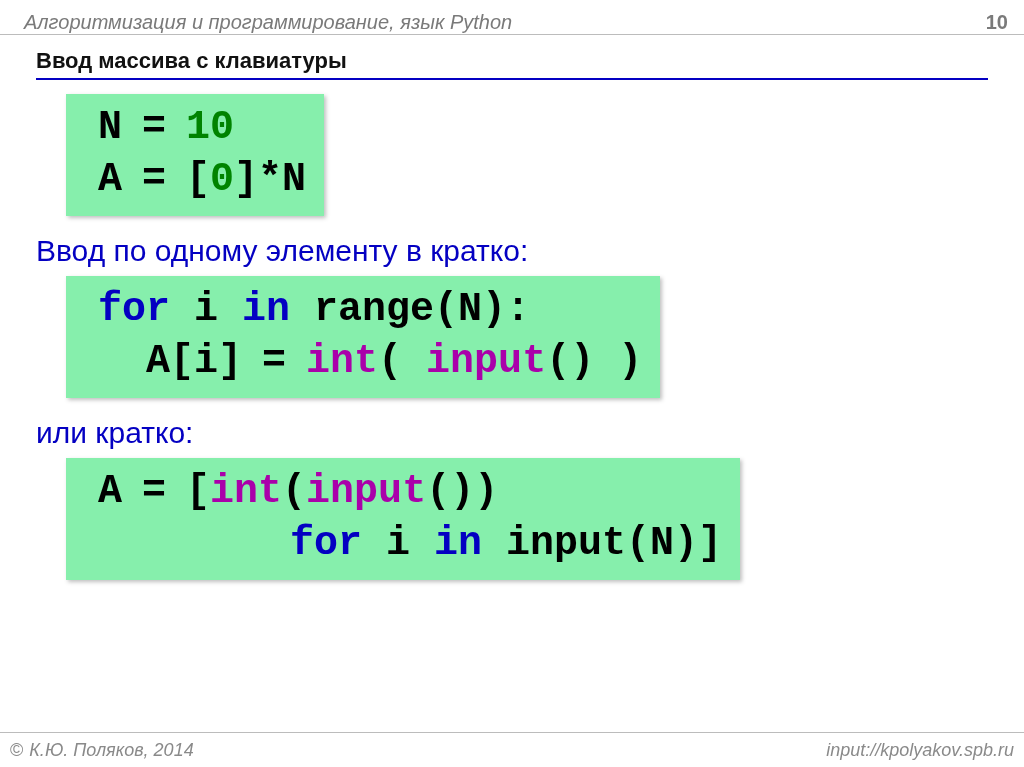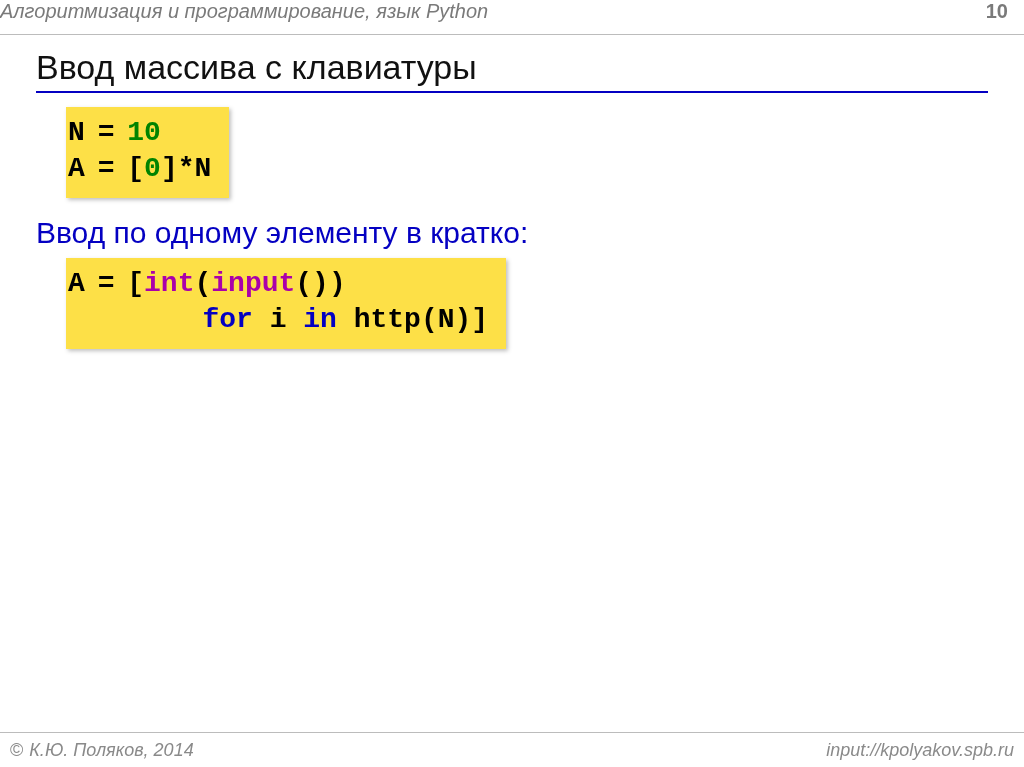--- a/index.html
+++ b/index.html
@@ -14,22 +14,22 @@
   .slide {
     position: relative;
     width: 1024px;
     height: 767px;
     box-sizing: border-box;
   }
   .topbar {
     position: relative;
     height: 34px;
     display: flex;
-    align-items: flex-start;
-    padding: 0 10px 0 0;
+    align-items: flex-end;
+    padding: 0 10px 0 24px;
   }
   .topbar-title {
     flex: 1;
     font-style: italic;
     color: #7a7a7a;
     font-size: 20px;
   }
   .page-num {
     color: #7a7a7a;
     font-size: 20px;
@@ -54,44 +54,44 @@
     color: #8a8a8a;
     font-style: italic;
     font-size: 18px;
   }
   .footer .spacer { flex: 1; }
   .copyright-sym { margin-right: 6px; font-style: normal; }
   .content {
     padding: 8px 36px 0 36px;
   }
   .h1 {
-    font-size: 34px;
-    font-weight: 400;
+    font-size: 22px;
+    font-weight: 700;
     color: #111;
     margin: 6px 0 4px 0;
   }
   .hr-heading {
     height: 0;
     border: 0;
     border-top: 2px solid #0400c2;
     margin: 0 0 12px 0;
   }
   .section-label {
     font-size: 30px;
     color: #0400c2;
     margin: 6px 0 6px 0;
   }
   .codebox {
-    background: #fde047;
+    background: #86efac;
     display: inline-block;
-    padding: 8px 18px 10px 2px;
+    padding: 8px 18px 10px 32px;
     margin: 2px 0 12px 30px;
     box-shadow: 2px 2px 4px rgba(0,0,0,0.25);
     font-family: "Courier New", Courier, monospace;
-    font-size: 28px;
+    font-size: 40px;
     font-weight: 700;
     line-height: 1.3;
     white-space: pre;
     color: #000;
   }
   .kw   { color: #0400c2; }
   .func { color: #aa00aa; }
   .num  { color: #008300; }
   .thin { letter-spacing: -4px; }
 </style>
@@ -108,24 +108,27 @@
   <div class="content">
     <div class="h1">Ввод массива с клавиатуры</div>
     <hr class="hr-heading">
 
 
     <div class="codebox"><span>N</span><span class="thin"> </span><span>=</span><span class="thin"> </span><span class="num">10</span>
 <span>A</span><span class="thin"> </span><span>=</span><span class="thin"> </span><span>[</span><span class="num">0</span><span>]*N</span></div>
 
     <div class="section-label">Ввод по одному элементу в кратко:</div>
 
+    <div class="codebox"><span class="kw">for</span><span> i </span><span class="kw">in</span><span> range(N):</span>
+<span>  A[i]</span><span class="thin"> </span><span>=</span><span class="thin"> </span><span class="func">int</span><span>( </span><span class="func">input</span><span>() )</span></div>
 
+    <div class="section-label">или кратко:</div>
 
     <div class="codebox"><span>A</span><span class="thin"> </span><span>=</span><span class="thin"> </span><span>[</span><span class="func">int</span><span>(</span><span class="func">input</span><span>())</span>
-<span>        </span><span class="kw">for</span><span> i </span><span class="kw">in</span><span> http(N)]</span></div>
+<span>        </span><span class="kw">for</span><span> i </span><span class="kw">in</span><span> input(N)]</span></div>
 
   </div>
 
   <div class="rule-bottom"></div>
   <div class="footer">
     <span class="copyright-sym">©</span>
     <span> К.Ю. Поляков, 2014</span>
     <span class="spacer"></span>
     <span>input://kpolyakov.spb.ru</span>
   </div>

